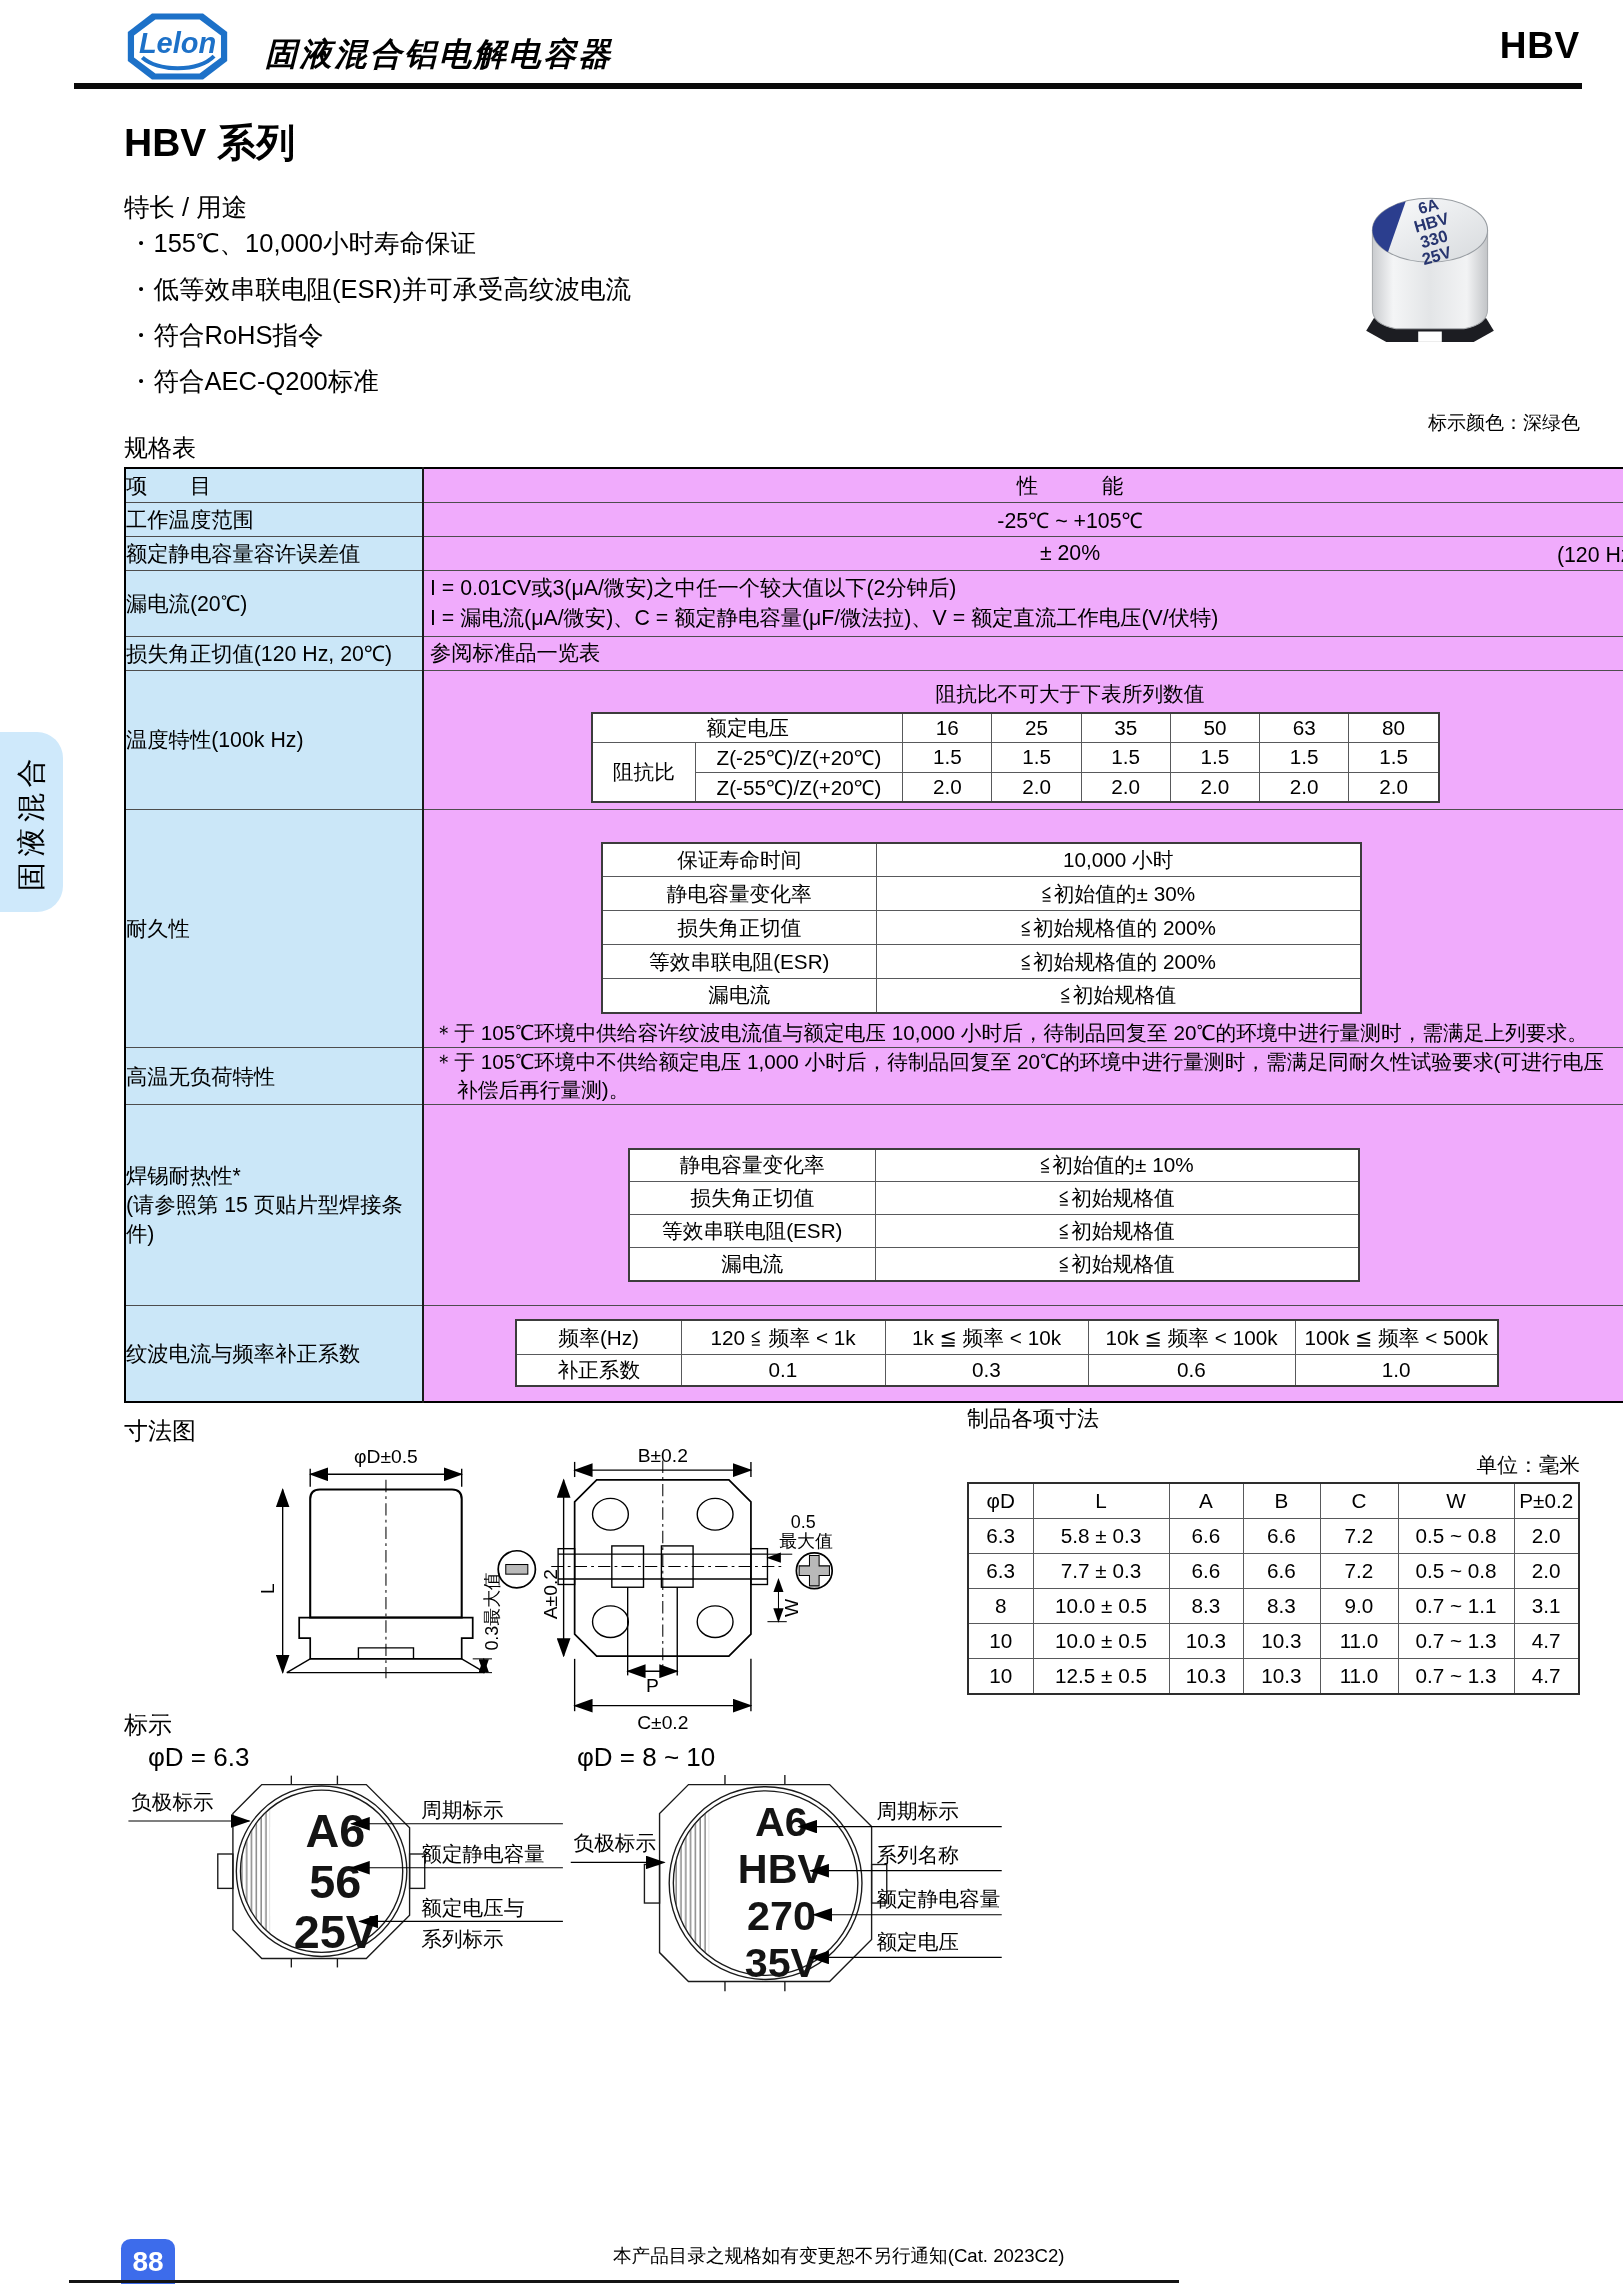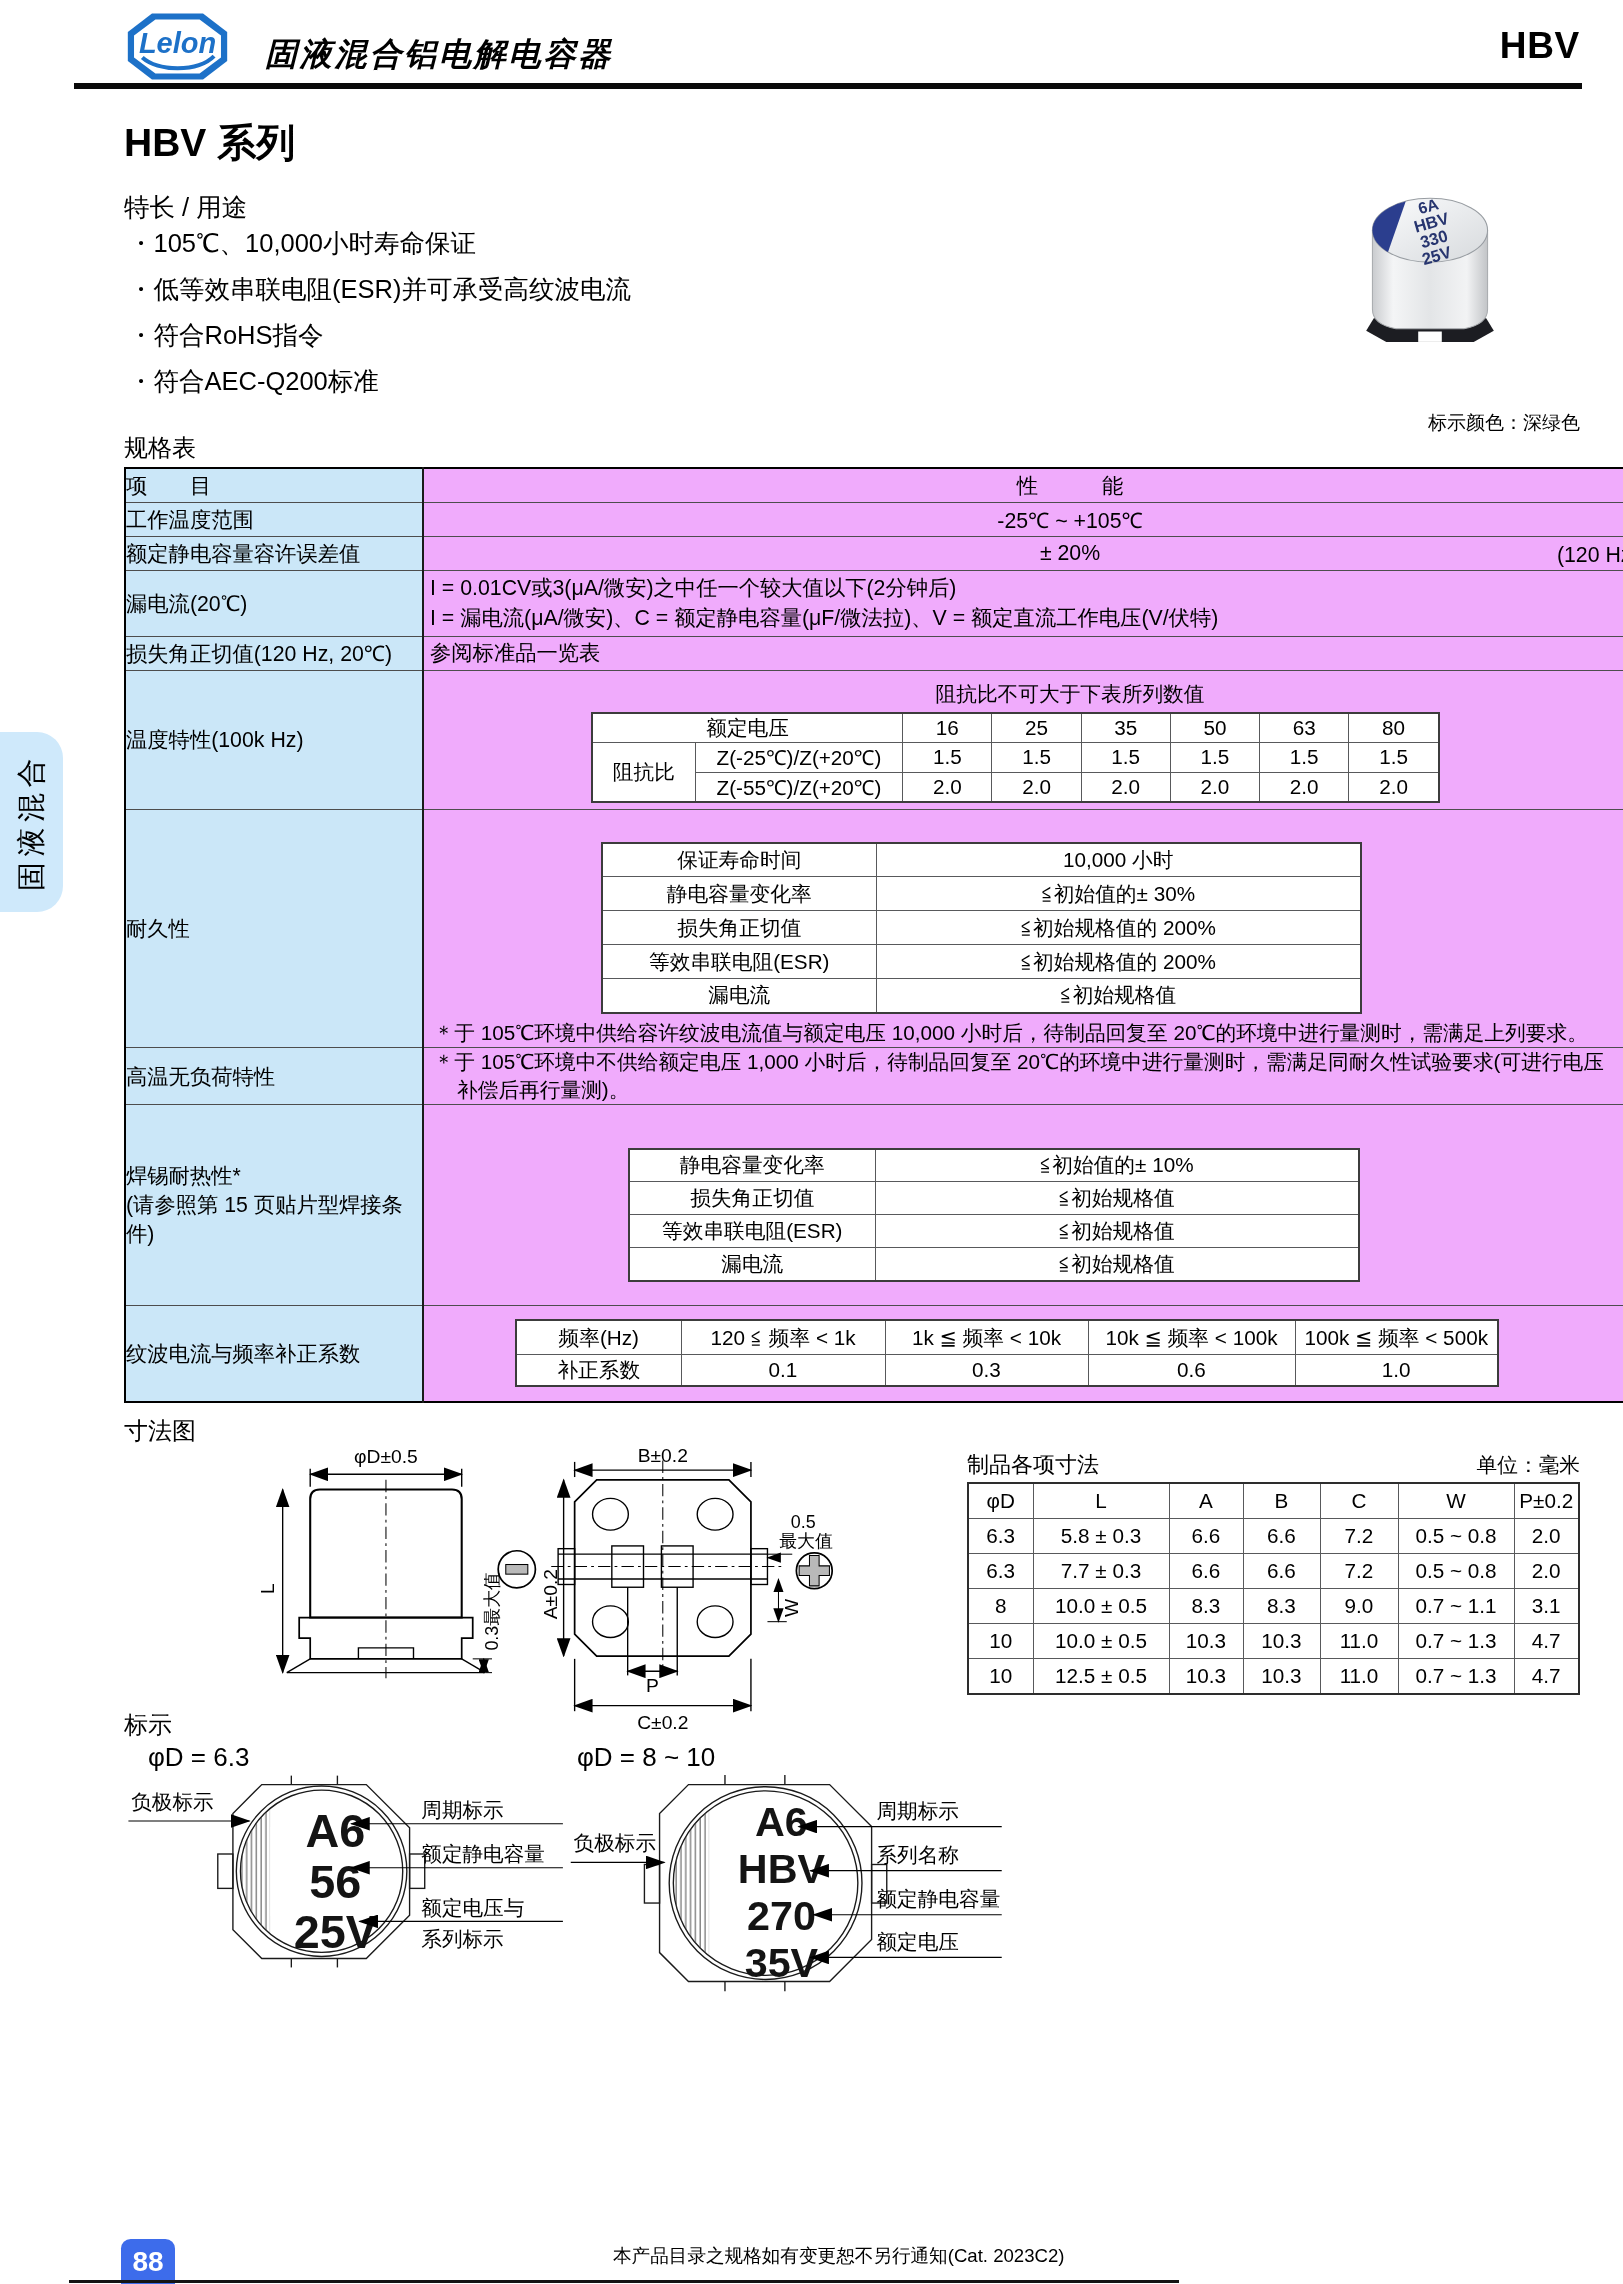--- a/index.html
+++ b/index.html
@@ -64,21 +64,21 @@
     <polygon points="43,11 107,11 138,34 138,66 107,89 43,89 12,66 12,34" fill="#ffffff"></polygon>
     <text x="75" y="60" font-size="42" font-style="italic" font-weight="bold" fill="#1d71c8" text-anchor="middle">Lelon</text>
     <path d="M24,66 C 46,86 104,88 128,64" stroke="#1d71c8" stroke-width="6" fill="none"></path>
   </svg>
   <div class="abs doc-title">固液混合铝电解电容器</div>
   <div class="abs series-code">HBV</div>
   <div class="abs head-rule"></div>
   <div class="abs series-title">HBV 系列</div>
 
   <div class="abs feat-title">特长 / 用途</div>
-  <div class="abs feat-item" style="top:226px;">・105℃、10,000小时寿命保证</div>
+  <div class="abs feat-item" style="top:226px;">・155℃、10,000小时寿命保证</div>
   <div class="abs feat-item" style="top:272px;">・低等效串联电阻(ESR)并可承受高纹波电流</div>
   <div class="abs feat-item" style="top:318px;">・符合RoHS指令</div>
   <div class="abs feat-item" style="top:364px;">・符合AEC-Q200标准</div>
 
   <svg class="abs" style="left:1364px; top:190px;" width="132" height="154" viewBox="0 0 190 222">
     <defs>
       <linearGradient id="gBody" x1="0" y1="0" x2="1" y2="0">
         <stop offset="0" stop-color="#c9cbce"></stop>
           <stop offset="0.18" stop-color="#f4f5f6"></stop>
         <stop offset="0.5" stop-color="#e3e5e7"></stop>
@@ -386,21 +386,21 @@
     <text transform="translate(352,300) rotate(-90)" font-size="26">0.3最大值</text>
     <text x="592" y="26" font-size="28" text-anchor="middle">B±0.2</text>
     <text transform="translate(438,218) rotate(-90)" font-size="28" text-anchor="middle">A±0.2</text>
     <text x="796" y="122" font-size="26" text-anchor="middle">0.5</text>
     <text x="800" y="150" font-size="26" text-anchor="middle">最大值</text>
     <text transform="translate(788,238) rotate(-90)" font-size="28" text-anchor="middle">W</text>
     <text x="577" y="360" font-size="28" text-anchor="middle">P</text>
     <text x="592" y="414" font-size="28" text-anchor="middle">C±0.2</text>
   </svg>
 
-  <div class="abs" style="left:967px; top:1450px; font-size:22px;">制品各项寸法</div>
+  <div class="abs" style="left:967px; top:1404px; font-size:22px;">制品各项寸法</div>
   <div class="abs" style="right:44px; top:1451px; font-size:20.7px;">单位：毫米</div>
   <table class="dim">
     <colgroup>
         <col style="width:65px">
         <col style="width:136px">
         <col style="width:74px">
         <col style="width:77px">
         <col style="width:78px">
         <col style="width:116px">
         <col>

